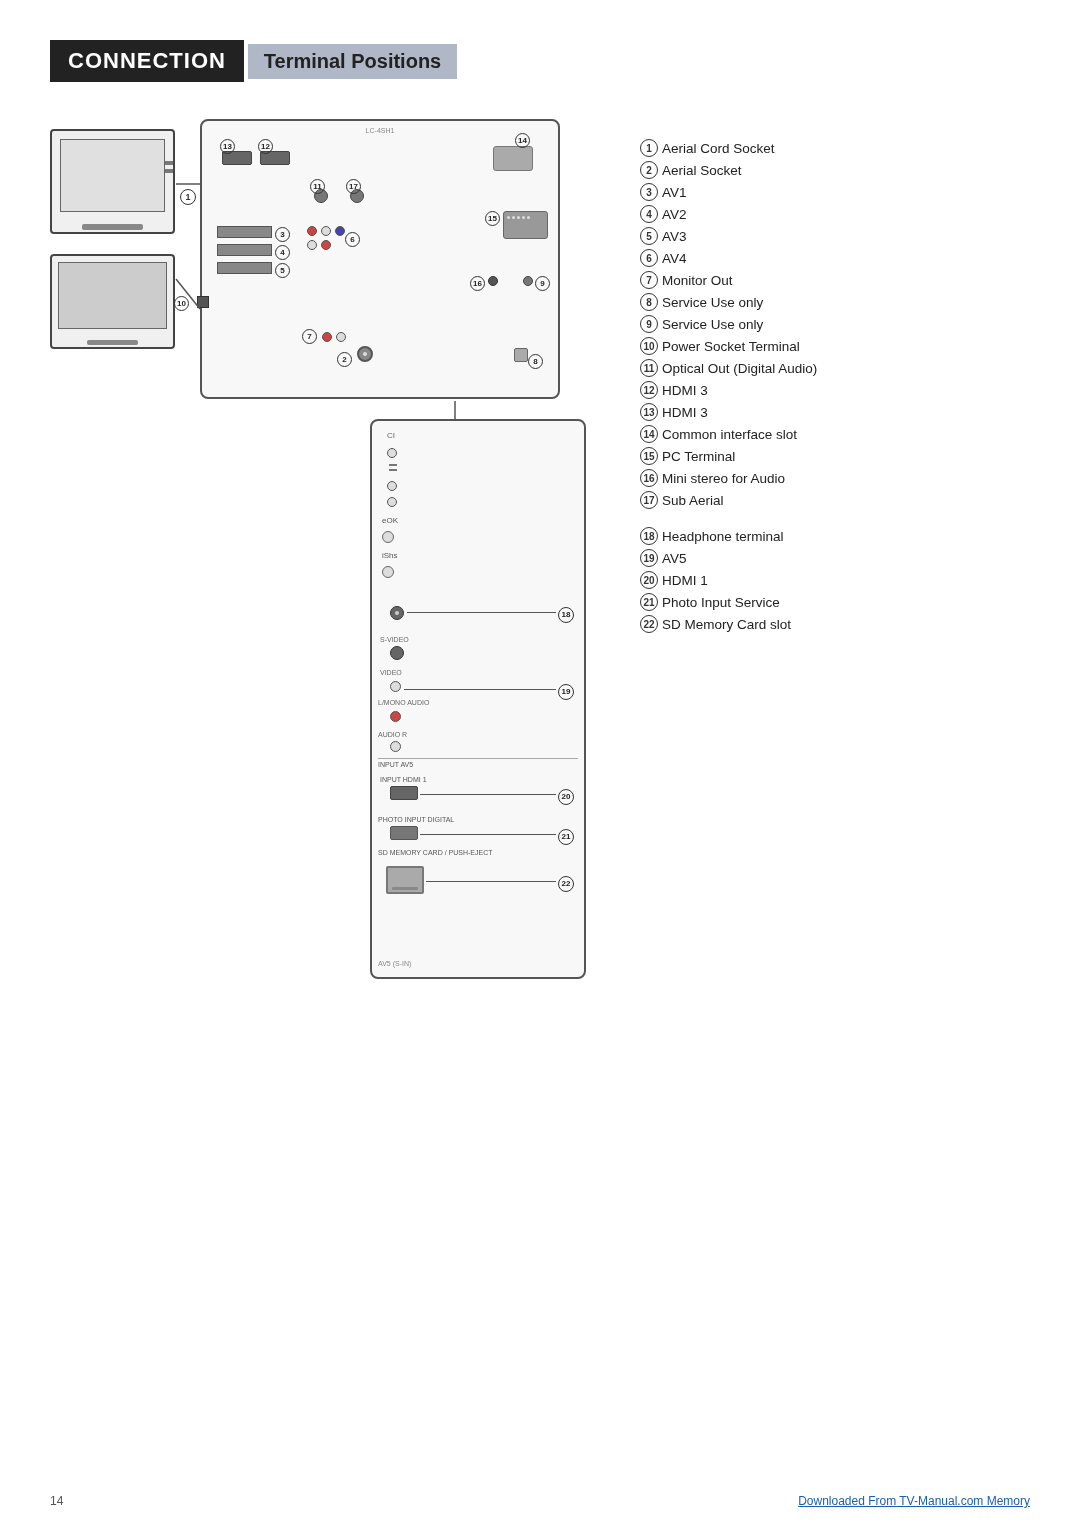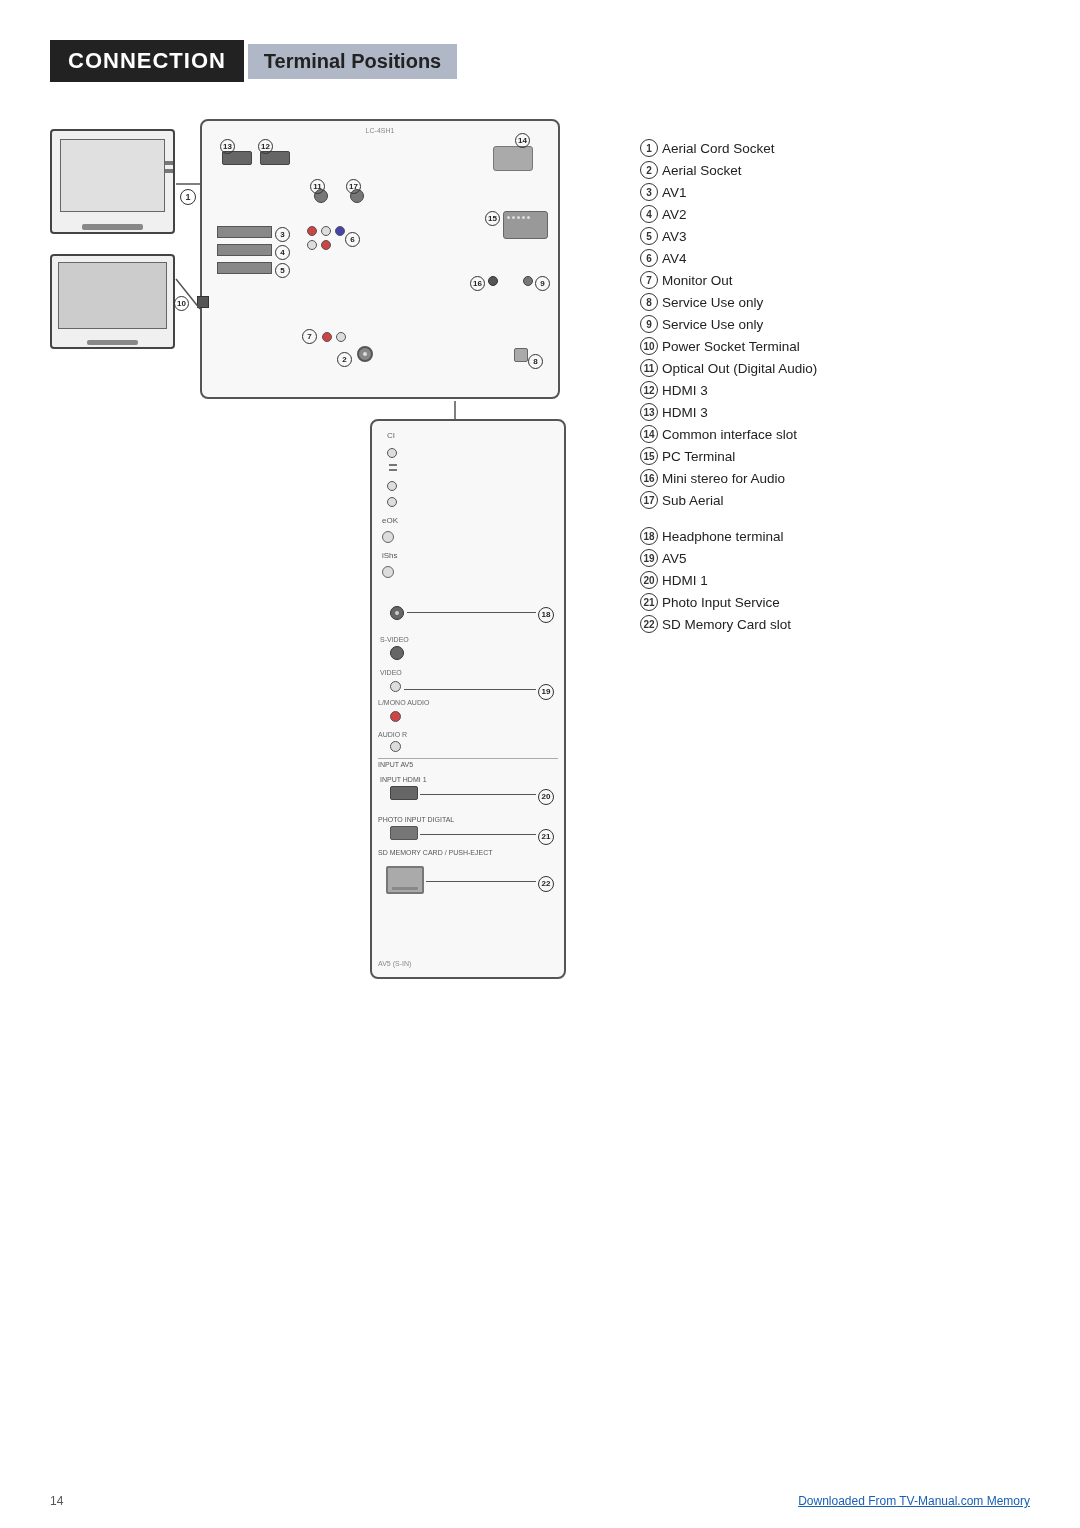--- a/index.html
+++ b/index.html
@@ -256,21 +256,21 @@
           </div>
 
           <div style="position:absolute; top:175px; left:-5px; width:12px; height:12px; background:#555; border:1px solid #333;"></div>
 
           <div style="position:absolute; top:172px; left:-28px;">
             <span style="display:inline-flex;align-items:center;justify-content:center;width:15px;height:15px;border-radius:50%;border:1.5px solid #333;font-size:8px;font-weight:bold;">10</span>
           </div>
 
         </div>
 
-        <div style="position:absolute; left:320px; top:310px; width:196px; min-height:560px; border:2.5px solid #555; border-radius:8px; background:#f8f8f8;">
+        <div style="position:absolute; left:320px; top:310px; width:216px; min-height:560px; border:2.5px solid #555; border-radius:8px; background:#f8f8f8;">
 
           <div style="position:absolute; top:10px; left:15px; display:flex; flex-direction:column; gap:6px;">
 
             <div style="font-size:8px; color:#666; margin-bottom:2px;">CI</div>
 
             <div style="width:10px;height:10px;border-radius:50%;border:1.5px solid #555;background:#ddd;"></div>
 
             <div style="display:flex;flex-direction:column;gap:3px;margin-left:2px;">
               <div style="width:8px;height:2px;background:#777;"></div>
               <div style="width:8px;height:2px;background:#777;"></div>

